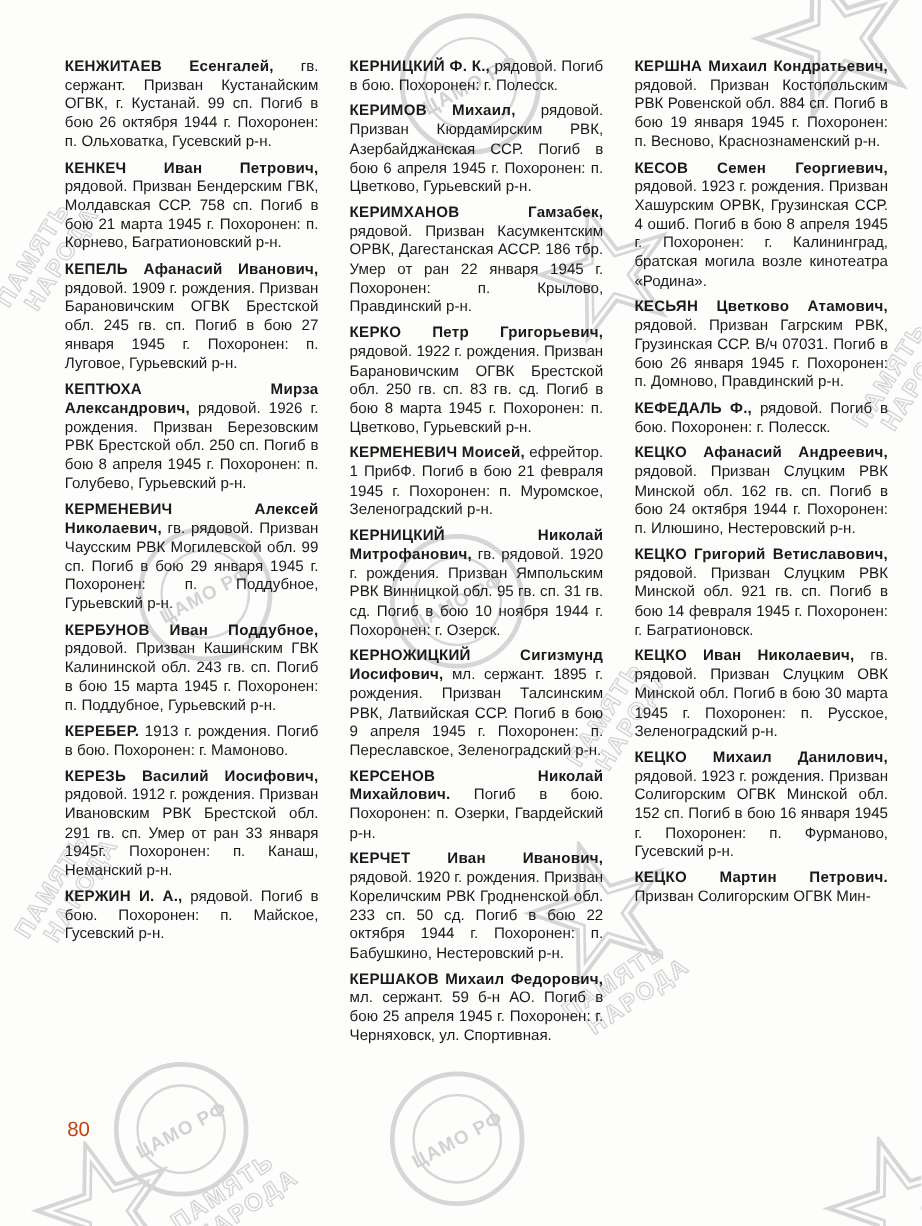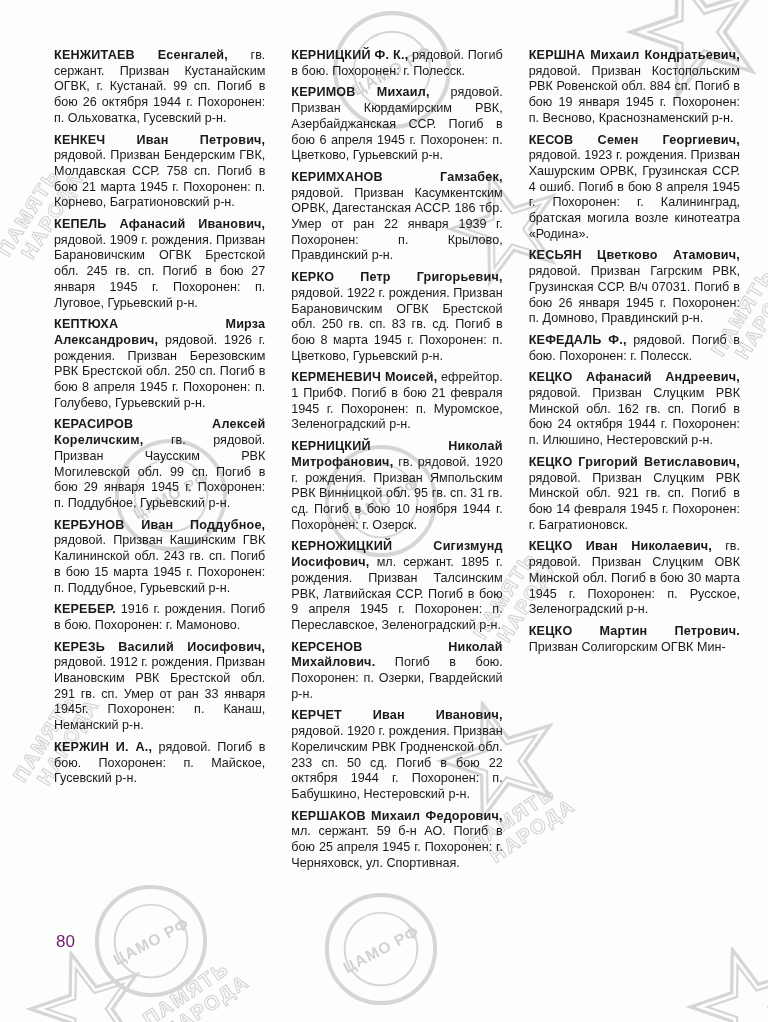--- a/index.html
+++ b/index.html
@@ -3,32 +3,32 @@
 <meta charset="utf-8">
 <style>
   * { margin:0; padding:0; box-sizing:border-box; }
   body { font-family:"Liberation Sans","DejaVu Sans",sans-serif; background:#ffffff; }
   .page {
     position:relative; width:768px; height:1022px;
     background:#fdfdfc; overflow:hidden;
   }
   .columns {
     position:absolute; left:54px; top:48px; width:686px;
-    display:flex; gap:26px; z-index:2;
+    display:flex; gap:26px; z-index:2;justify-content:flex-end;
   }
   .col { flex:1 1 0; min-width:0; }
   p.entry {
     font-size:12.6px; line-height:15.7px; color:#191919;
     text-align:justify; margin:0 0 6px 0;
     hyphens:auto; -webkit-hyphens:auto;
   }
   .entry-name { font-weight:700; letter-spacing:0.2px; }
   .page-number {
     position:absolute; left:56px; top:932px; z-index:2;
-    font-size:17px; font-weight:400; color:#701a75;
+    font-size:17px; font-weight:400; color:#c2410c;
   }
   
   .wm { position:absolute; z-index:1; pointer-events:none; }
   .wm svg { display:block; }
   .wm-stroke { fill:none; stroke:#d6d6d6; }
   .wm-ring-outer { stroke-width:4; }
   .wm-ring-inner { stroke-width:2; }
   .wm-star-outer { stroke-width:2.6; }
   .wm-star-inner { stroke-width:1.8; }
   .wm-stamp-text { fill:#d2d2d2; font-size:16px; font-weight:700; letter-spacing:1px; }
@@ -135,44 +135,45 @@
       <polygon class="wm-stroke wm-star-inner" points="50,15.4 58.1,38.9 82.9,39.3 63,54.2 70.3,77.9 50,63.7 29.7,77.9 37,54.2 17.1,39.3 41.9,38.9"></polygon>
     </svg>
   </div>
 
   <div class="columns">
     <div class="col">
         <p class="entry"><span class="entry-name">КЕНЖИТАЕВ Есенгалей,</span><span class="entry-text"> гв. сержант. Призван Кустанайским ОГВК, г. Кустанай. 99 сп. Погиб в бою 26 октября 1944 г. Похоронен: п. Ольховатка, Гусевский р-н.</span></p>
         <p class="entry"><span class="entry-name">КЕНКЕЧ Иван Петрович,</span><span class="entry-text"> рядовой. Призван Бендерским ГВК, Молдавская ССР. 758 сп. Погиб в бою 21 марта 1945 г. Похоронен: п. Корнево, Багратионовский р-н.</span></p>
         <p class="entry"><span class="entry-name">КЕПЕЛЬ Афанасий Иванович,</span><span class="entry-text"> рядовой. 1909 г. рождения. Призван Барановичским ОГВК Брестской обл. 245 гв. сп. Погиб в бою 27 января 1945 г. Похоронен: п. Луговое, Гурьевский р-н.</span></p>
         <p class="entry"><span class="entry-name">КЕПТЮХА Мирза Александрович,</span><span class="entry-text"> рядовой. 1926 г. рождения. Призван Березовским РВК Брестской обл. 250 сп. Погиб в бою 8 апреля 1945 г. Похоронен: п. Голубево, Гурьевский р-н.</span></p>
-        <p class="entry"><span class="entry-name">КЕРАСИРОВ Алексей Кореличским,</span><span class="entry-text"> гв. рядовой. Призван Чаусским РВК Могилевской обл. 99 сп. Погиб в бою 29 января 1945 г. Похоронен: п. Поддубное, Гурьевский р-н.</span></p>
+        <p class="entry"><span class="entry-name">КЕРМЕНЕВИЧ Алексей Николаевич,</span><span class="entry-text"> гв. рядовой. Призван Чаусским РВК Могилевской обл. 99 сп. Погиб в бою 29 января 1945 г. Похоронен: п. Поддубное, Гурьевский р-н.</span></p>
         <p class="entry"><span class="entry-name">КЕРБУНОВ Иван Поддубное,</span><span class="entry-text"> рядовой. Призван Кашинским ГВК Калининской обл. 243 гв. сп. Погиб в бою 15 марта 1945 г. Похоронен: п. Поддубное, Гурьевский р-н.</span></p>
-        <p class="entry"><span class="entry-name">КЕРЕБЕР.</span><span class="entry-text"> 1916 г. рождения. Погиб в бою. Похоронен: г. Мамоново.</span></p>
+        <p class="entry"><span class="entry-name">КЕРЕБЕР.</span><span class="entry-text"> 1913 г. рождения. Погиб в бою. Похоронен: г. Мамоново.</span></p>
         <p class="entry"><span class="entry-name">КЕРЕЗЬ Василий Иосифович,</span><span class="entry-text"> рядовой. 1912 г. рождения. Призван Ивановским РВК Брестской обл. 291 гв. сп. Умер от ран 33 января 1945г. Похоронен: п. Канаш, Неманский р-н.</span></p>
         <p class="entry"><span class="entry-name">КЕРЖИН И. А.,</span><span class="entry-text"> рядовой. Погиб в бою. Похоронен: п. Майское, Гусевский р-н.</span></p>
       </div>
     <div class="col">
         <p class="entry"><span class="entry-name">КЕРНИЦКИЙ Ф. К.,</span><span class="entry-text"> рядовой. Погиб в бою. Похоронен: г. Полесск.</span></p>
         <p class="entry"><span class="entry-name">КЕРИМОВ Михаил,</span><span class="entry-text"> рядовой. Призван Кюрдамирским РВК, Азербайджанская ССР. Погиб в бою 6 апреля 1945 г. Похоронен: п. Цветково, Гурьевский р-н.</span></p>
-        <p class="entry"><span class="entry-name">КЕРИМХАНОВ Гамзабек,</span><span class="entry-text"> рядовой. Призван Касумкентским ОРВК, Дагестанская АССР. 186 тбр. Умер от ран 22 января 1939 г. Похоронен: п. Крылово, Правдинский р-н.</span></p>
+        <p class="entry"><span class="entry-name">КЕРИМХАНОВ Гамзабек,</span><span class="entry-text"> рядовой. Призван Касумкентским ОРВК, Дагестанская АССР. 186 тбр. Умер от ран 22 января 1945 г. Похоронен: п. Крылово, Правдинский р-н.</span></p>
         <p class="entry"><span class="entry-name">КЕРКО Петр Григорьевич,</span><span class="entry-text"> рядовой. 1922 г. рождения. Призван Барановичским ОГВК Брестской обл. 250 гв. сп. 83 гв. сд. Погиб в бою 8 марта 1945 г. Похоронен: п. Цветково, Гурьевский р-н.</span></p>
         <p class="entry"><span class="entry-name">КЕРМЕНЕВИЧ Моисей,</span><span class="entry-text"> ефрейтор. 1 ПрибФ. Погиб в бою 21 февраля 1945 г. Похоронен: п. Муромское, Зеленоградский р-н.</span></p>
         <p class="entry"><span class="entry-name">КЕРНИЦКИЙ Николай Митрофанович,</span><span class="entry-text"> гв. рядовой. 1920 г. рождения. Призван Ямпольским РВК Винницкой обл. 95 гв. сп. 31 гв. сд. Погиб в бою 10 ноября 1944 г. Похоронен: г. Озерск.</span></p>
         <p class="entry"><span class="entry-name">КЕРНОЖИЦКИЙ Сигизмунд Иосифович,</span><span class="entry-text"> мл. сержант. 1895 г. рождения. Призван Талсинским РВК, Латвийская ССР. Погиб в бою 9 апреля 1945 г. Похоронен: п. Переславское, Зеленоградский р-н.</span></p>
         <p class="entry"><span class="entry-name">КЕРСЕНОВ Николай Михайлович.</span><span class="entry-text"> Погиб в бою. Похоронен: п. Озерки, Гвардейский р-н.</span></p>
         <p class="entry"><span class="entry-name">КЕРЧЕТ Иван Иванович,</span><span class="entry-text"> рядовой. 1920 г. рождения. Призван Кореличским РВК Гродненской обл. 233 сп. 50 сд. Погиб в бою 22 октября 1944 г. Похоронен: п. Бабушкино, Нестеровский р-н.</span></p>
         <p class="entry"><span class="entry-name">КЕРШАКОВ Михаил Федорович,</span><span class="entry-text"> мл. сержант. 59 б-н АО. Погиб в бою 25 апреля 1945 г. Похоронен: г. Черняховск, ул. Спортивная.</span></p>
       </div>
     <div class="col">
         <p class="entry"><span class="entry-name">КЕРШНА Михаил Кондратьевич,</span><span class="entry-text"> рядовой. Призван Костопольским РВК Ровенской обл. 884 сп. Погиб в бою 19 января 1945 г. Похоронен: п. Весново, Краснознаменский р-н.</span></p>
         <p class="entry"><span class="entry-name">КЕСОВ Семен Георгиевич,</span><span class="entry-text"> рядовой. 1923 г. рождения. Призван Хашурским ОРВК, Грузинская ССР. 4 ошиб. Погиб в бою 8 апреля 1945 г. Похоронен: г. Калининград, братская могила возле кинотеатра «Родина».</span></p>
         <p class="entry"><span class="entry-name">КЕСЬЯН Цветково Атамович,</span><span class="entry-text"> рядовой. Призван Гагрским РВК, Грузинская ССР. В/ч 07031. Погиб в бою 26 января 1945 г. Похоронен: п. Домново, Правдинский р-н.</span></p>
         <p class="entry"><span class="entry-name">КЕФЕДАЛЬ Ф.,</span><span class="entry-text"> рядовой. Погиб в бою. Похоронен: г. Полесск.</span></p>
         <p class="entry"><span class="entry-name">КЕЦКО Афанасий Андреевич,</span><span class="entry-text"> рядовой. Призван Слуцким РВК Минской обл. 162 гв. сп. Погиб в бою 24 октября 1944 г. Похоронен: п. Илюшино, Нестеровский р-н.</span></p>
         <p class="entry"><span class="entry-name">КЕЦКО Григорий Ветиславович,</span><span class="entry-text"> рядовой. Призван Слуцким РВК Минской обл. 921 гв. сп. Погиб в бою 14 февраля 1945 г. Похоронен: г. Багратионовск.</span></p>
         <p class="entry"><span class="entry-name">КЕЦКО Иван Николаевич,</span><span class="entry-text"> гв. рядовой. Призван Слуцким ОВК Минской обл. Погиб в бою 30 марта 1945 г. Похоронен: п. Русское, Зеленоградский р-н.</span></p>
+        <p class="entry"><span class="entry-name">КЕЦКО Михаил Данилович,</span><span class="entry-text"> рядовой. 1923 г. рождения. Призван Солигорским ОГВК Минской обл. 152 сп. Погиб в бою 16 января 1945 г. Похоронен: п. Фурманово, Гусевский р-н.</span></p>
         <p class="entry"><span class="entry-name">КЕЦКО Мартин Петрович.</span><span class="entry-text"> Призван Солигорским ОГВК Мин-</span></p>
       </div>
   </div>
 
   <div class="page-number">80</div>
 </div>
 
 </body></html>

